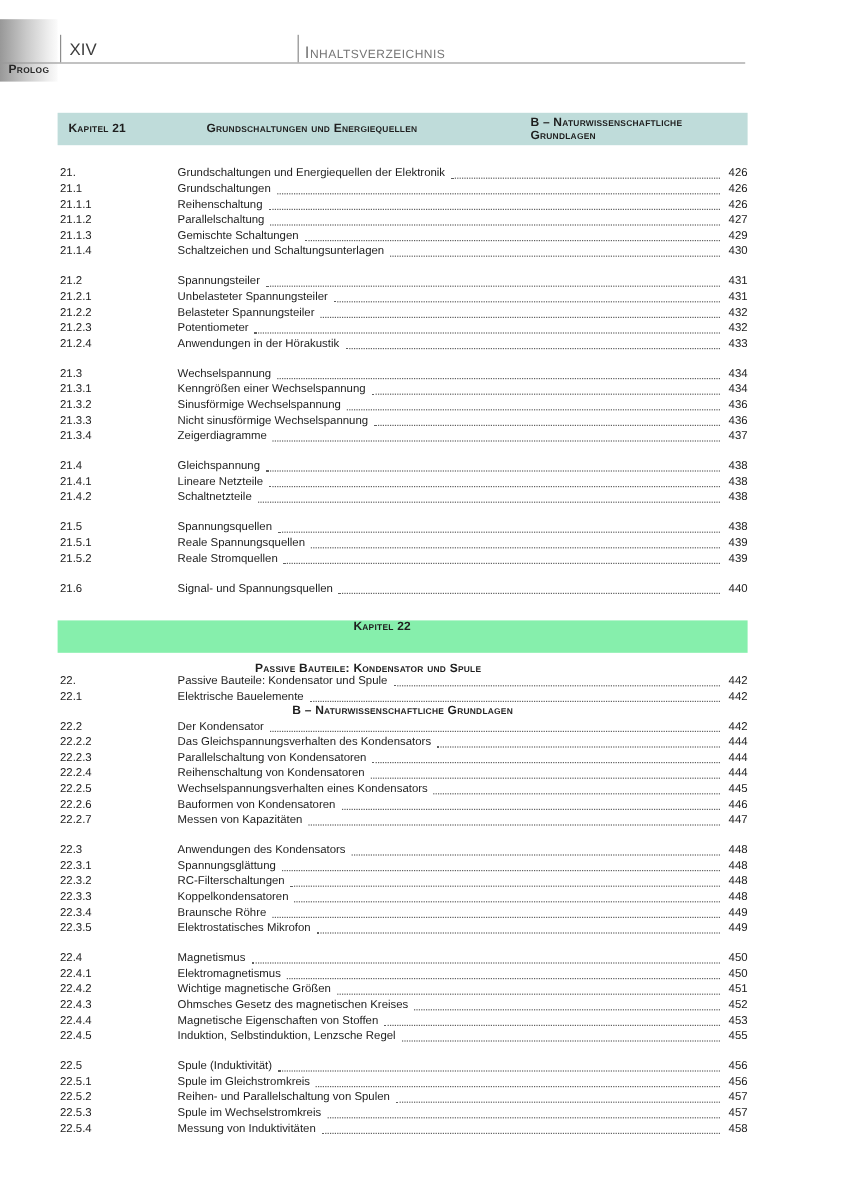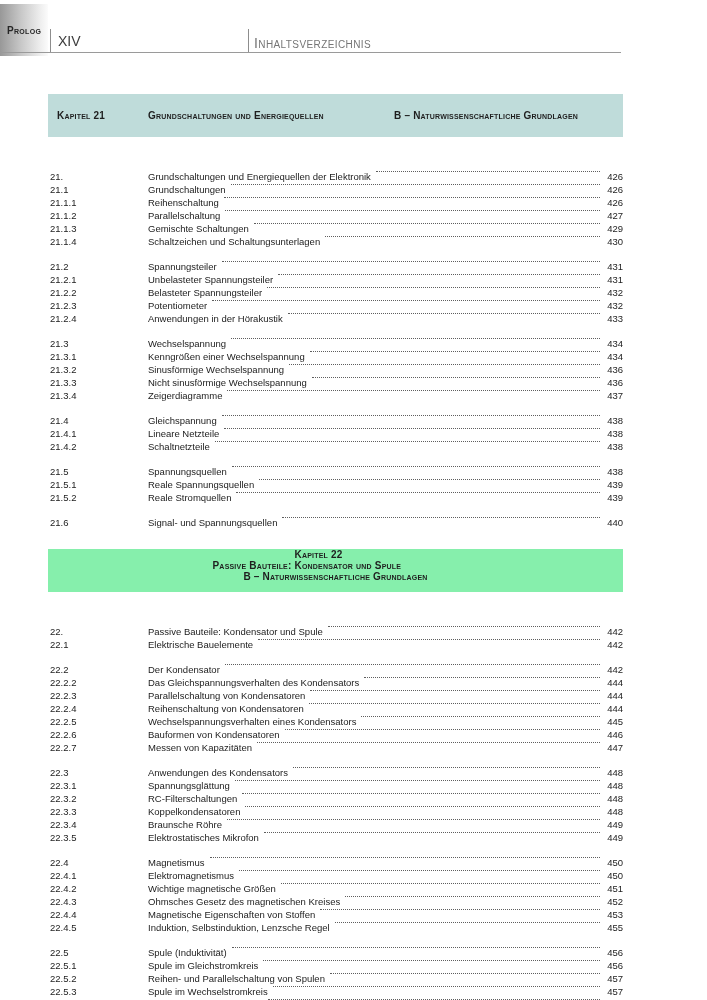--- a/index.html
+++ b/index.html
@@ -8,27 +8,27 @@
     width: 707px;
     height: 1000px;
     background: #ffffff;
     font-family: "Liberation Sans", sans-serif;
     overflow: hidden;
   }
 
   
   .prolog-box {
     position: absolute;
-    left: 0; top: 4px;
+    left: 0; top: 16px;
     width: 48px; height: 52px;
     background: linear-gradient(90deg, #989898 0%, #c9c9c9 45%, #efefef 85%, #fbfbfb 100%);
     display: flex;
     align-items: flex-end;
     box-sizing: border-box;
-    padding: 0 0 20px 7px;
+    padding: 0 0 4px 7px;
   }
   .prolog-label {
     font-size: 10px;
     font-weight: bold;
     font-variant: small-caps;
     letter-spacing: 0.3px;
     color: #262626;
   }
   .vline {
     position: absolute;
@@ -60,39 +60,40 @@
   }
 
   
   .toc {
     position: absolute;
     left: 48px; top: 94px;
     width: 575px;
   }
   .chapter + .chapter { margin-top: 20px; }
   .chapter-bar {
-    height: 43px;
+    height: 27px;
     display: flex;
     align-items: center;
     font-size: 10px;
     font-weight: bold;
     font-variant: small-caps;
     letter-spacing: 0.2px;
     color: #1e1e1e;
-    margin-bottom: 33px;
+    margin-bottom: 17px;
     box-sizing: border-box;
+    gap: 24px;
   }
   .bar-kapitel { width: 91px; padding-left: 9px; flex-shrink: 0; }
   .bar-title   { width: 246px; flex-shrink: 0; }
   .bar-category{ flex: 1; }
 
   .group { margin-bottom: 12px; }
   .toc-row {
     display: flex;
-    align-items: flex-start;
+    align-items: flex-end;
     font-size: 9.5px;
     line-height: 13px;
     color: #1c1c1c;
     padding-left: 2px;
   }
   .toc-num { width: 98px; flex-shrink: 0; }
   .toc-title { flex-shrink: 0; white-space: nowrap; }
   .leader {
     flex: 1;
     min-width: 12px;

